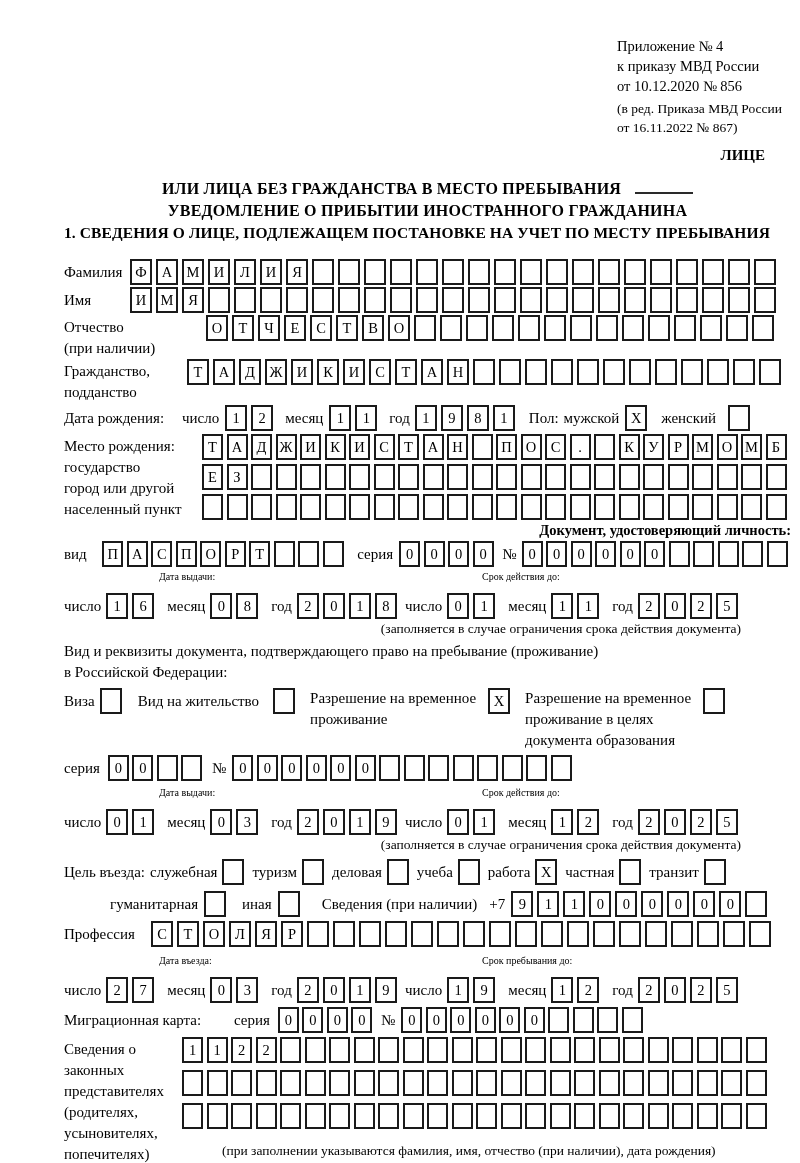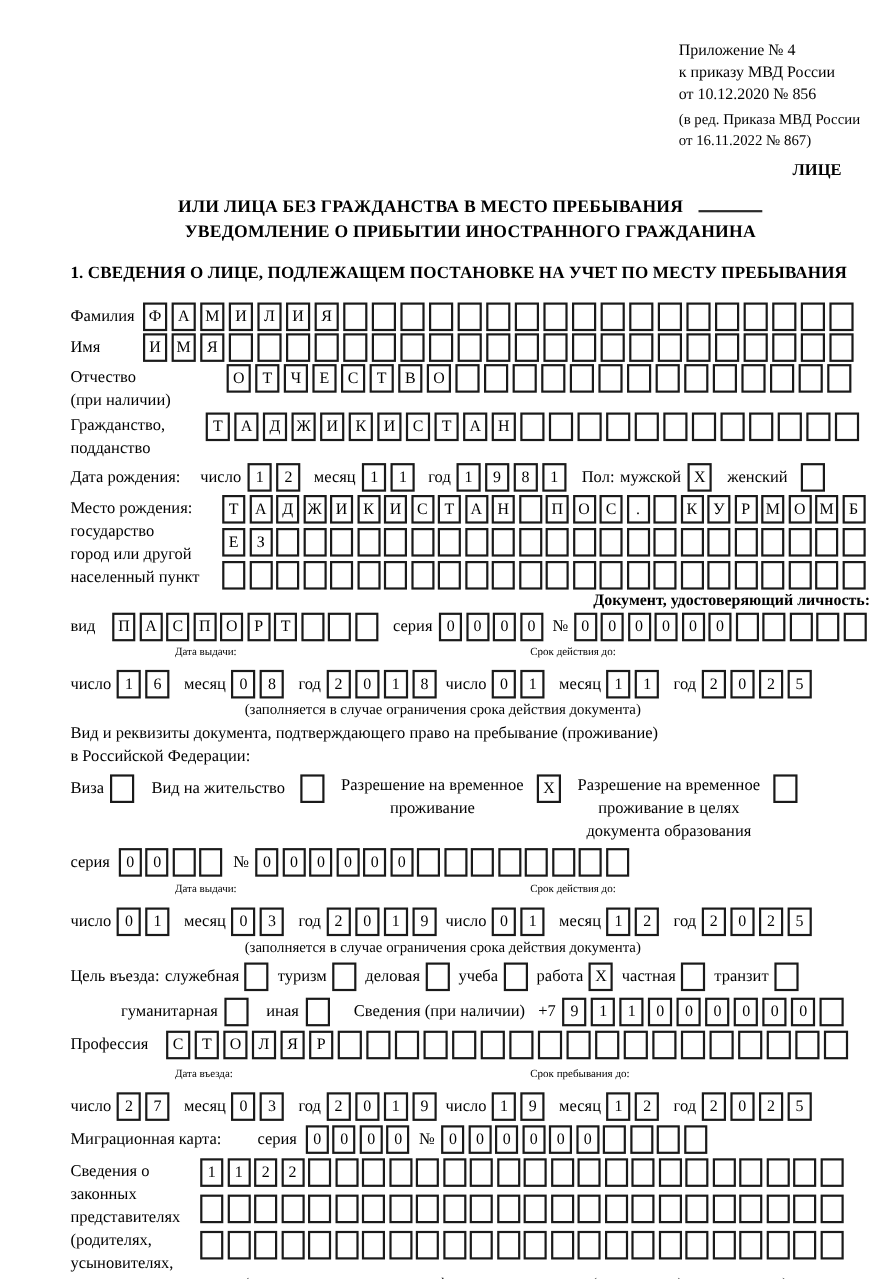--- a/index.html
+++ b/index.html
@@ -14,21 +14,21 @@
     font-size: 15px;
     padding: 36px 9px 0 64px;
     overflow: hidden;
   }
   .appendix { margin-left: 553px; font-size: 14.5px; line-height: 20px; }
   .appendix .rev { font-size: 13.5px; line-height: 19px; }
   .appendix .rev.first { margin-top: 3px; }
   .forma { text-align: right; padding-right: 26px; font-weight: bold; margin-top: 10px; font-size: 15px; }
   .title { text-align: center; font-weight: bold; font-size: 16px; line-height: 22px; margin-top: 14px; letter-spacing: .2px; }
   .blank { display: inline-block; width: 58px; border-bottom: 2.5px solid #2a2a2a; margin-left: 14px; }
-  .sec { font-weight: bold; font-size: 15.5px; margin-top: 18px; letter-spacing: .1px; }
+  .sec { font-weight: bold; font-size: 15.5px; margin-top: 2px; letter-spacing: .1px; }
   .formbody { margin-top: 17px; }
 
   .frow { display: flex; align-items: flex-start; }
   .mid { align-items: center; }
   .lbl { flex: 0 0 auto; line-height: 26px; }
   .lbl2 { flex: 0 0 auto; line-height: 21px; padding-top: 2px; }
   .cells { display: inline-flex; flex: 0 0 auto; }
   .cell {
     flex: 0 0 auto;
     width: 22px; height: 26px;
@@ -47,22 +47,22 @@
   }
   .stack { display: flex; flex-direction: column; gap: 4px; }
   .center-b { text-align: right; font-weight: bold; font-size: 14.5px; }
   .hdr-row { position: relative; height: 20px; font-size: 10px; }
   .pos1 { position: absolute; left: 95px; }
   .pos2 { position: absolute; left: 418px; }
   .dgroup { display: inline-flex; align-items: center; flex: 0 0 auto; }
   .dgroup .dl { margin-right: 5px; }
   .dgroup .ml { margin-left: 9px; }
   .lgrp { width: 341px; }
-  .note { text-align: center; padding-right: 50px; font-size: 13.5px; }
-  .cb-block { display: inline-flex; flex-direction: column; align-items: center; line-height: 21px; flex: 0 0 auto; }
+  .note { text-align: right; padding-right: 50px; font-size: 13.5px; }
+  .cb-block { display: inline-flex; flex-direction: column; line-height: 21px; flex: 0 0 auto; }
   .rep-note { font-size: 13.5px; margin: 7px 0 0 40px; }
   .mb2 { margin-bottom: 2px; }
   .mb3 { margin-bottom: 3px; }
   .mb4 { margin-bottom: 4px; }
   .mb6 { margin-bottom: 6px; }
 </style>
 </head>
 <body>
 
 <div class="page">

